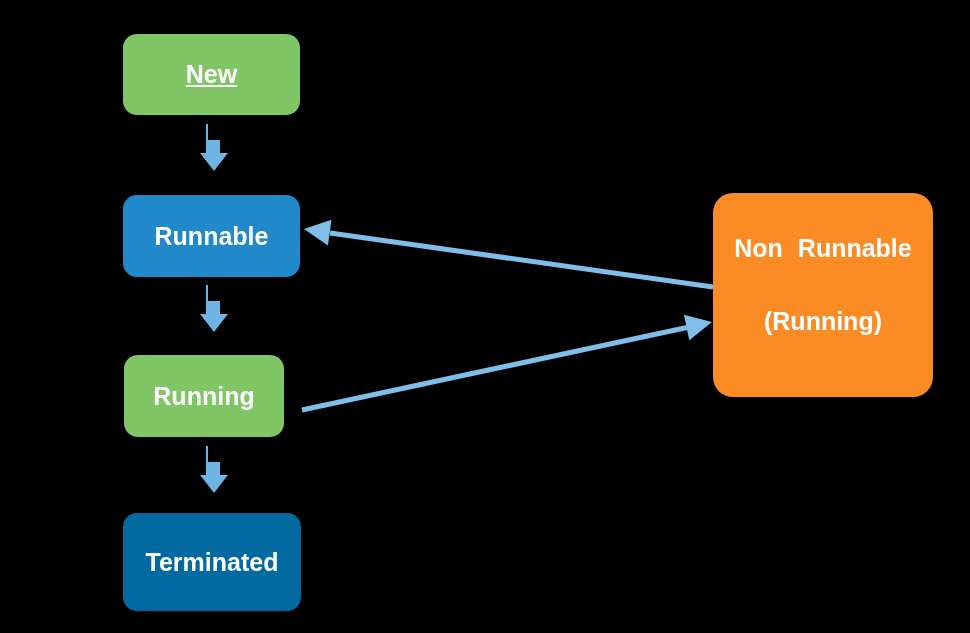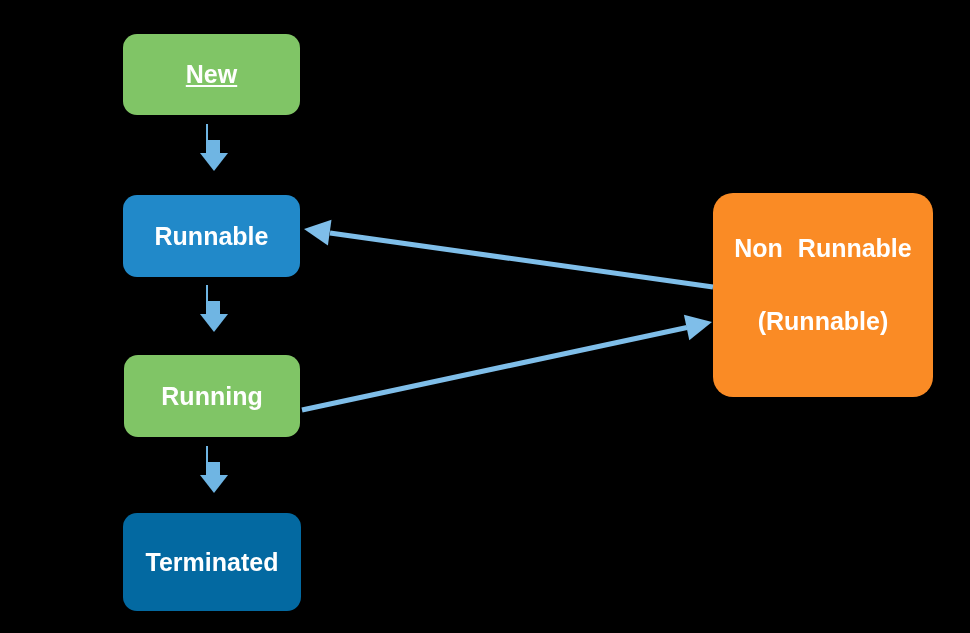--- a/index.html
+++ b/index.html
@@ -21,21 +21,21 @@
     align-items: center;
     justify-content: center;
     color: #ffffff;
     font-weight: 700;
     font-size: 25px;
     border-radius: 14px;
     text-align: center;
   }
   .node-new        { left: 123px; top: 34px;  width: 177px; height: 81px; background: #80C566; text-decoration: underline; }
   .node-runnable   { left: 123px; top: 195px; width: 177px; height: 82px; background: #2189C9; }
-  .node-running    { left: 124px; top: 355px; width: 176px; height: 82px; background: #80C566; }
+  .node-running    { left: 124px; top: 355px; width: 160px; height: 82px; background: #80C566; }
   .node-terminated { left: 123px; top: 513px; width: 178px; height: 98px; background: #0369a1; }
   .node-nonrunnable {
     left: 713px; top: 193px; width: 220px; height: 204px;
     background: #FA8B25;
     border-radius: 20px;
     flex-direction: column;
   }
   .node-nonrunnable .label-block {
     transform: translateY(-10px);
   }
@@ -76,21 +76,21 @@
     <span>Running</span>
   </div>
 
   <div class="node node-terminated">
     <span>Terminated</span>
   </div>
 
   <div class="node node-nonrunnable">
     <div class="label-block">
       <div class="line1">Non Runnable</div>
-      <div class="line2">(Runnable)</div>
+      <div class="line2">(Running)</div>
     </div>
   </div>
 
   <svg class="down-arrow down-arrow-a" viewBox="0 0 30 47">
     <rect x="6" y="0" width="2" height="17" fill="#6FB5E3"></rect>
     <rect x="6" y="16" width="14" height="14" fill="#6FB5E3"></rect>
     <polygon points="0,29 28,29 14,47" fill="#6FB5E3"></polygon>
   </svg>
 
   <svg class="down-arrow down-arrow-b" viewBox="0 0 30 47">

